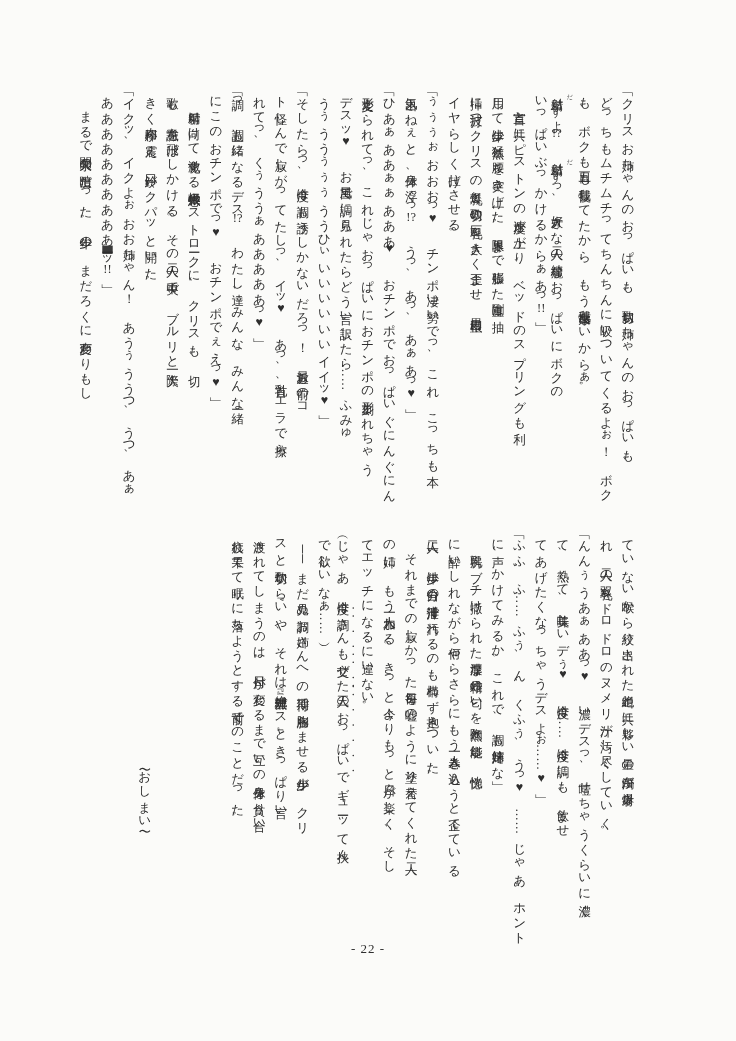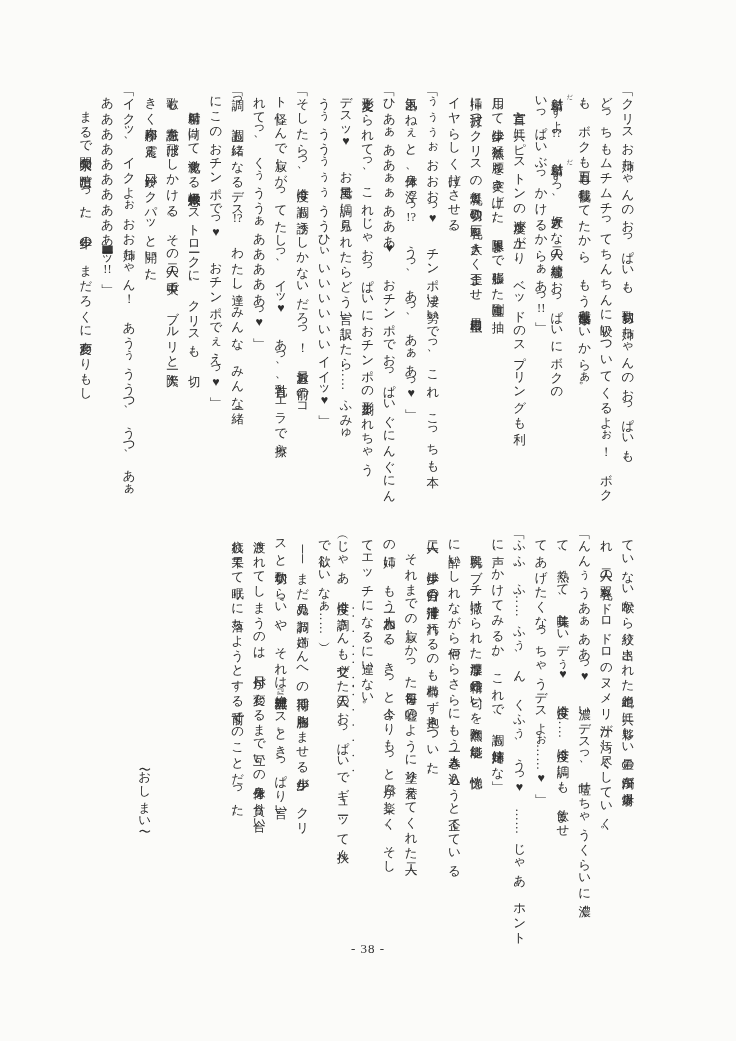--- a/index.html
+++ b/index.html
@@ -124,15 +124,15 @@
       <div class="tcol"><span>（じゃあ、今度は</span><span class="bouten">調さんも交ぜた三人のおっぱいで</span><span>ギューッて挟ん</span></div>
       <div class="tcol"><span>で欲しいなぁ……）</span></div>
       <div class="tcol"><span>　──まだ見ぬ調お姉さんへの期待で胸膨らませる少年が、クリ</span></div>
       <div class="tcol"><span>スと切歌から『いや、それは』『絶対無理デス』ときっぱり言い</span></div>
       <div class="tcol"><span>渡されてしまうのは、日付が変わるまで互いの身体を貪り合い、</span></div>
       <div class="tcol"><span>疲れ果てて眠りに落ちようとする寸前でのことだった。</span></div>
     </div>
 
   <div class="ending">〜おしまい〜</div>
 
-  <div class="page-number">- 38 -</div>
+  <div class="page-number">- 22 -</div>
 
 </div>
 
 </body></html>

